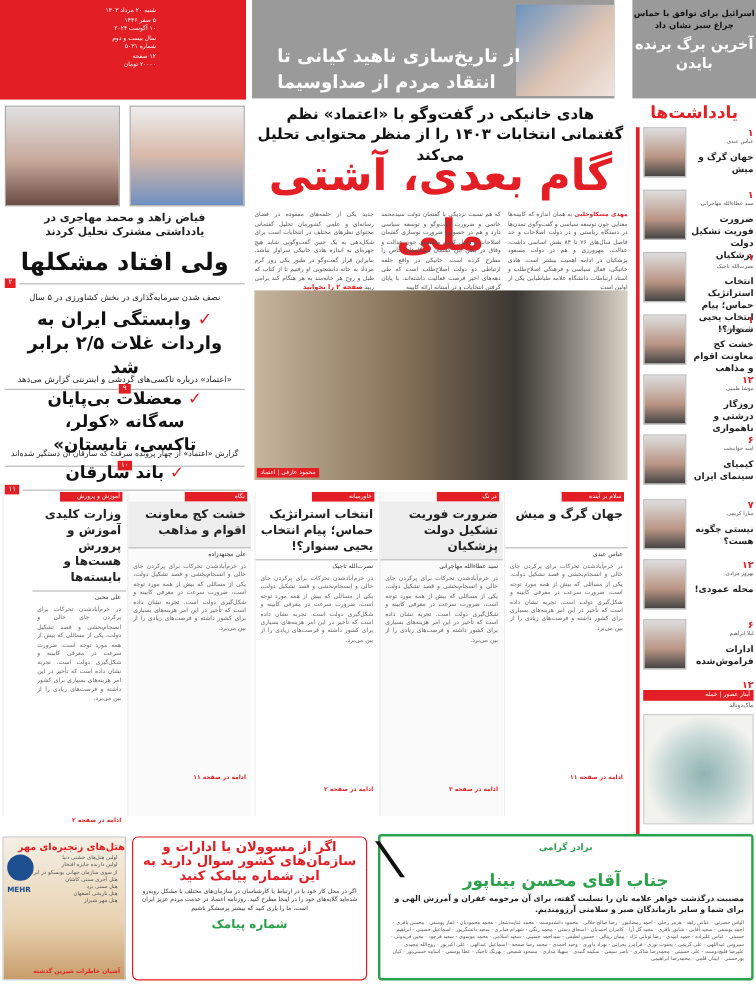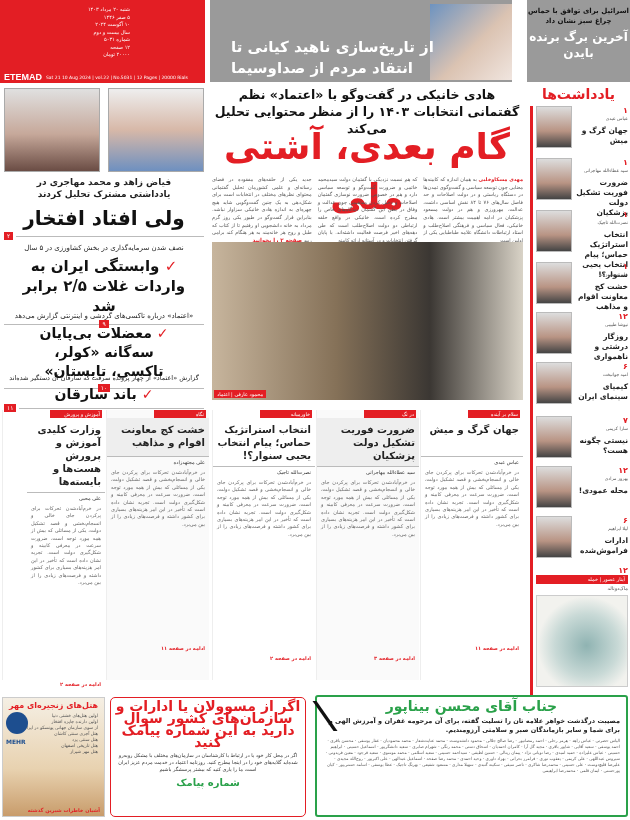--- a/index.html
+++ b/index.html
@@ -48,70 +48,66 @@
   .side-item .title { position: absolute; right: 0; top: 20px; width: 52px; font-size: 7.5px; font-weight: bold; line-height: 10px; text-align: right; color: #222; }
   
   .colbox { top: 410px; height: 270px; border-left: 1px solid #eee; }
   .col-label { display: block; margin: 0 3px 0 auto; width: 52px; background: #e31e24; color: #fff; font-size: 5px; text-align: right; padding: 0 2px; line-height: 8px; }
   .col-title { font-size: 10px; font-weight: bold; line-height: 13px; padding: 5px 4px 4px; text-align: right; color: #222; min-height: 38px; }
   .col-auth { font-size: 5px; padding: 2px 4px; border-top: 1px solid #bbb; color: #333; text-align: right; }
   .col-body { font-size: 5px; line-height: 7.4px; color: #666; padding: 2px 4px; text-align: justify; height: 178px; overflow: hidden; }
   .col-cont { font-size: 5px; color: #e31e24; font-weight: bold; padding: 0 4px; text-align: right; }
   
   .ad-hotel { left: 2px; top: 697px; width: 103px; height: 120px; background: linear-gradient(180deg,#f5efe4,#e8d2b0 60%,#c89c6b); border: 1px solid #ccc; }
-  .ad-hotel .t { color: #e31e24; font-size: 8px; font-weight: bold; text-align: center; margin-top: 3px; }
+  .ad-hotel .t { color: #e31e24; font-size: 8px; font-weight: bold; margin-top: 3px; }
   .ad-hotel .li { font-size: 4.5px; color: #555; text-align: right; padding-right: 6px; line-height: 6px; }
   .ad-hotel .ft { position: absolute; bottom: 3px; right: 4px; font-size: 5px; font-weight: bold; color: #e31e24; }
   .ad-sms { left: 110px; top: 697px; width: 196px; height: 120px; border: 1.5px solid #e31e24; border-radius: 5px; text-align: center; }
-  .ad-sms .t { color: #e31e24; font-size: 14px; font-weight: bold; line-height: 12px; margin-top: 2px; }
+  .ad-sms .t { color: #e31e24; font-size: 11px; font-weight: bold; line-height: 12px; margin-top: 2px; }
   .ad-sms .b { font-size: 5px; color: #333; line-height: 7px; margin: 4px 6px; }
   .ad-sms .lbl { color: #2aa14a; font-size: 10px; font-weight: bold; margin-top: 4px; }
   .ad-sms .num { color: #e31e24; font-size: 15px; font-weight: bold; direction: ltr; letter-spacing: 1px; }
   .ad-cond { left: 315px; top: 695px; width: 313px; height: 122px; border: 2px solid #2aa14a; border-radius: 3px; text-align: center; }
   .ad-cond .ribbon { position: absolute; left: 6px; top: 4px; width: 18px; height: 30px; border-left: 4px solid #111; transform: skewX(35deg); }
   .ad-cond .small { color: #2aa14a; font-size: 7.5px; font-weight: bold; margin-top: 4px; }
-  .ad-cond .name { color: #2aa14a; font-size: 14px; font-weight: bold; margin-top: 1px; }
+  .ad-cond .name { color: #2aa14a; font-size: 14px; font-weight: bold; margin-top: 16px; }
   .ad-cond .msg { font-size: 6.5px; font-weight: bold; color: #222; line-height: 9px; margin: 3px 6px; text-align: right; }
   .ad-cond .names { font-size: 4.2px; color: #555; line-height: 6px; margin: 2px 6px; text-align: right; }
 </style>
 </head>
 <body>
 
 <div class="abs masthead">
   <div class="issue-meta">
     <div>شنبه ۲۰ مرداد ۱۴۰۳</div>
     <div>۵ صفر ۱۴۴۶</div>
     <div>۱۰ آگوست ۲۰۲۴</div>
     <div>سال بیست و دوم</div>
     <div>شماره ۵۰۳۱</div>
     <div>۱۲ صفحه</div>
     <div>۲۰۰۰۰ تومان</div>
   </div>
-  <div class="mast-bar">
-    <span class="mast-latin">ETEMAD</span>
-    <span class="mast-info">Sat 21 10 Aug 2024 | vol.22 | No.5031 | 12 Pages | 20000 Rials</span>
-  </div>
 </div>
 
 <div class="abs promo-mid">
   <div class="photo"></div>
   <div class="head">از تاریخ‌سازی ناهید کیانی تا انتقاد مردم از صداوسیما</div>
 </div>
 
 <div class="abs promo-right">
   <div class="kicker">اسرائیل برای توافق با حماس چراغ سبز نشان داد</div>
   <div class="head">آخرین برگ برنده بایدن</div>
 </div>
 
 <div class="abs portrait p1"></div>
 <div class="abs portrait p2"></div>
 
 <div class="abs" style="left:4px; top:176px; width:200px;">
   <div class="lc-kicker" style="padding:0 30px;">فیاض زاهد و محمد مهاجری در یادداشتی مشترک تحلیل کردند</div>
-  <div class="lc-head" style="font-size:20px; margin-top:6px;">ولی افتاد افتخار</div>
+  <div class="lc-head" style="font-size:20px; margin-top:6px;">ولی افتاد مشکلها</div>
   <div style="display:flex; align-items:center; margin-top:2px;">
     <div class="divider" style="flex:1; margin-left:3px;"></div>
     <span class="redtag">۲</span>
   </div>
 </div>
 
 <div class="abs" style="left:4px; top:242px; width:200px;">
   <div class="lc-kicker" style="font-size:7px; font-weight:normal;">نصف شدن سرمایه‌گذاری در بخش کشاورزی در ۵ سال</div>
   <div class="lc-head" style="font-size:15px; line-height:20px; margin-top:2px; padding:0 18px;"><span class="check">✓ </span><span>وابستگی ایران به واردات غلات ۲/۵ برابر شد</span></div>
   <div style="display:flex; align-items:center; margin-top:4px;">
@@ -279,16 +275,17 @@
 </div>
 
 <div class="abs ad-sms">
   <div class="t">اگر از مسوولان یا ادارات و سازمان‌های کشور سوال دارید به این شماره پیامک کنید</div>
   <div class="b">اگر در محل کار خود یا در ارتباط با کارشناسان در سازمان‌های مختلف با مشکل روبه‌رو شده‌اید گلایه‌های خود را در اینجا مطرح کنید. روزنامه اعتماد در خدمت مردم عزیز ایران است، ما را یاری کنید که بیشتر پرسشگر باشیم</div>
   <div class="lbl">شماره پیامک</div>
 </div>
 
 <div class="abs ad-cond">
   <div class="ribbon"></div>
+  <div class="small">برادر گرامی</div>
   <div class="name">جناب آقای محسن بیناپور</div>
   <div class="msg">مصیبت درگذشت خواهر علامه تان را تسلیت گفته، برای آن مرحومه غفران و آمرزش الهی و برای شما و سایر بازماندگان صبر و سلامتی آرزومندیم.</div>
   <div class="names">الیاس حضرتی - عباس زاهد - هرمز رحلی - احمد رمضانپور - رضا صالح جلالی - محمود دانشدوست - محمد عنایت‌شعار - محمد محمودیان - غفار یوسفی - محسن باقری - احمد یوسفی - سعید آقایی - شاپور باقری - مجید گل آرا - کامران احمدیان - اسحاق دستی - محمد رنگی - شهرام صابری - سعید دانشگرپور - اسماعیل حسینی - ابراهیم حسینی - عباس علیزاده - حمید امیدی - رضا نوبانی نژاد - پیمان زینالی - حسین لطیفی - سیداحمد حسینی - سعید اسلامی - محمد موسوی - سعید فرجود - معین فریدونی - سیروس عبداللهی - علی کریمی - یعقوب نوری - فرامرز بحرانی - بهزاد داوری - وحید احمدی - محمد رضا صفحه - اسماعیل عبدالهی - علی اکبرپور - روح‌الله مجیدی - علیرضا قلیچ‌دوست - علی حسینی - محمدرضا شاکری - ناصر سیفی - سکینه گنبدی - سهیلا مداری - مسعود شفیعی - بهرنگ تاجیک - عطا یوسفی - اسامه حسنی‌پور - کیان پورحسنی - ایمان قلمی - محمدرضا ابراهیمی</div>
 </div>
 
 </body></html>

